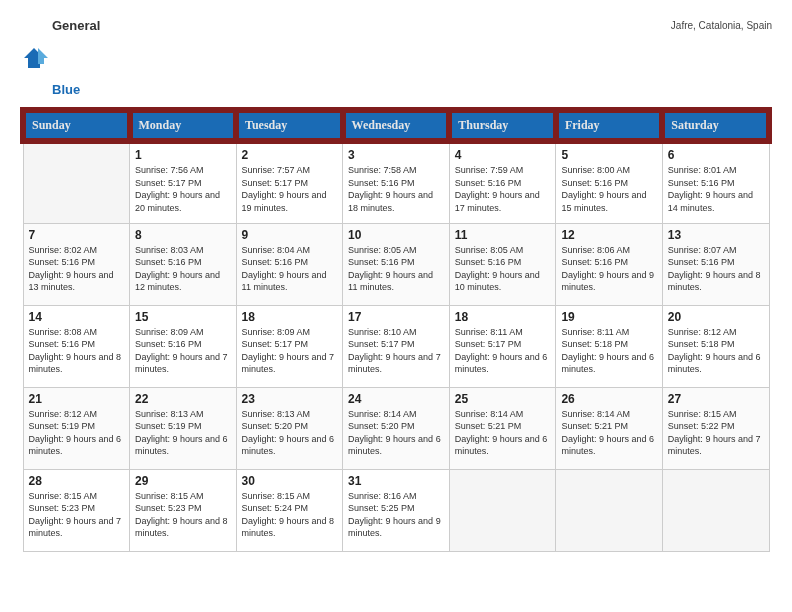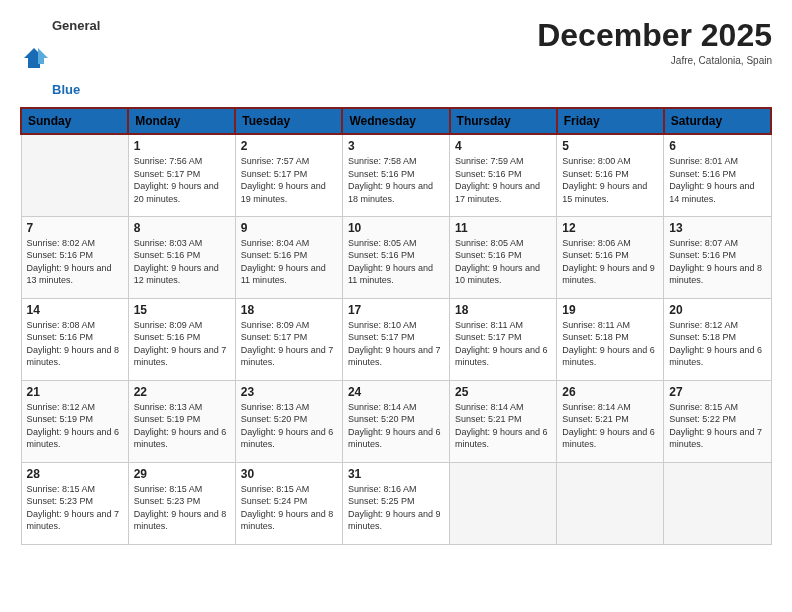--- a/index.html
+++ b/index.html
@@ -45,26 +45,27 @@
       color: #444;
       margin-top: 2px;
     }
     .calendar {
       width: 100%;
       border-collapse: collapse;
       border: 1px solid #ccc;
     }
     .calendar th {
       background: #1a6bb5;
-      color: #000000;
+      color: #e5e5e5;
       font-size: 12px;
       font-weight: bold;
       padding: 5px 6px;
       text-align: left;
-      border: 2px solid #7f1d1d;
+      border: 6px solid #7f1d1d;
+      font-family: Liberation Serif, serif;
     }
     .calendar td {
       width: 107px;
       vertical-align: top;
       border: 1px solid #ccc;
       padding: 4px 5px;
       font-size: 9.5px;
       color: #333;
       height: 82px;
     }
@@ -101,21 +102,20 @@
       <svg class="logo-icon" viewBox="0 0 28 28">
         <polygon points="14,4 24,14 20,14 20,24 8,24 8,14 4,14" fill="#1a6bb5"></polygon>
         <polygon points="18,4 28,14 24,14 24,20 18,20 18,4" fill="#5aabdd"></polygon>
       </svg>
       <div>
         <div style="font-size:13px;font-weight:bold;color:#333;line-height:1.2;">General</div>
         <div style="font-size:13px;font-weight:bold;color:#1a6bb5;line-height:1.2;margin-top:48px;">Blue</div>
       </div>
     </div>
     <div class="title-block">
-      <div class="month-title">December 2025</div>
       <div class="location">Jafre, Catalonia, Spain</div>
     </div>
   </div>
 
   <table class="calendar">
     <thead>
       <tr>
         <th>Sunday</th>
         <th>Monday</th>
         <th>Tuesday</th>

